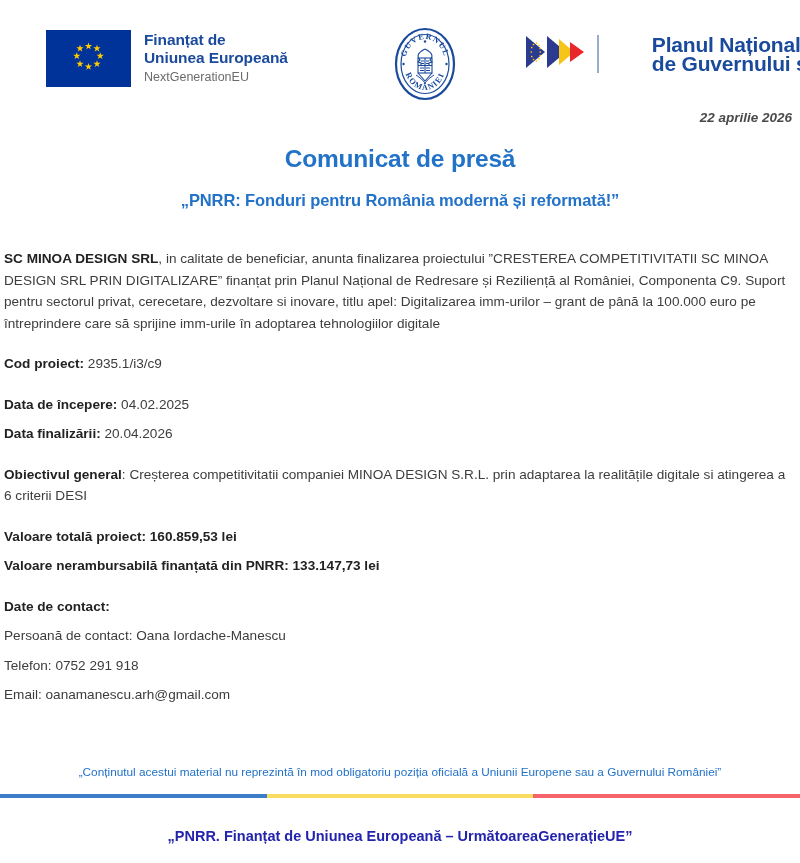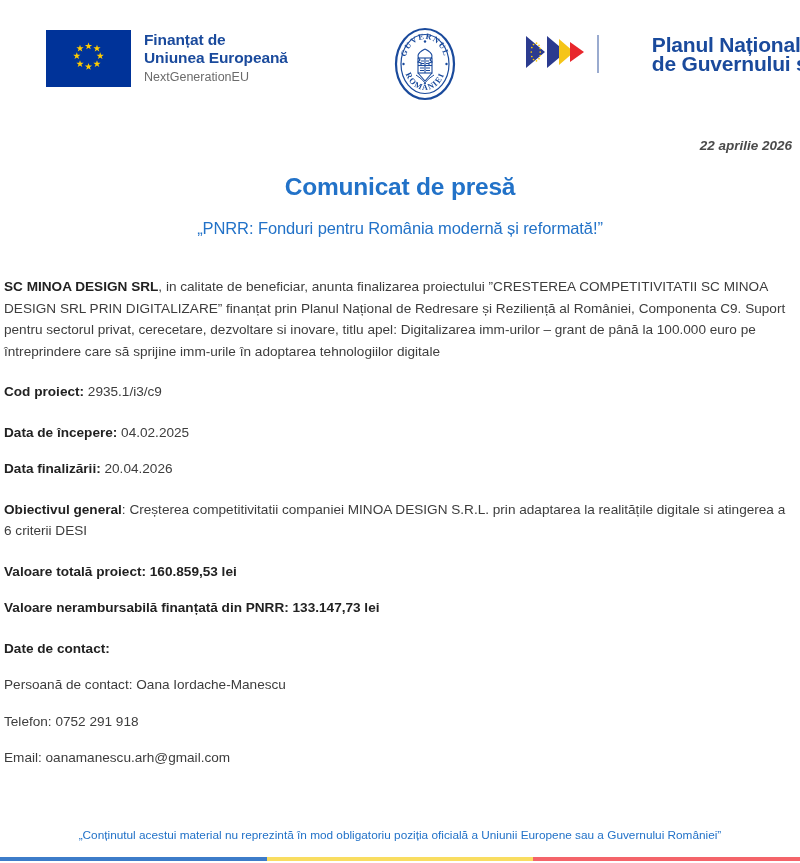--- a/index.html
+++ b/index.html
@@ -97,41 +97,40 @@
     line-height: 19px;
     letter-spacing: -0.2px;
     white-space: nowrap;
     padding-left: 44px;
   }
 
   
   .date-line {
     text-align: right;
     padding-right: 8px;
-    margin-top: 28px;
     font-style: italic;
     font-weight: bold;
     font-size: 13.5px;
     color: #4a4a4a;
   }
 
   
   .title {
     text-align: center;
     color: #2272c8;
     font-weight: bold;
     font-size: 24.5px;
     margin-top: 20px;
     letter-spacing: -0.2px;
   }
 
   .subtitle {
     text-align: center;
     color: #2272c8;
-    font-weight: normal;
+    font-weight: bold;
     font-size: 16.5px;
     margin-top: 18px;
     letter-spacing: -0.1px;
   }
 
   
   .content {
     padding: 0 6px 0 4px;
     margin-top: 38px;
   }
@@ -147,21 +146,21 @@
 
   .field {
     font-size: 13.6px;
     line-height: 21.5px;
     color: #3d3d3d;
   }
 
   .field .lbl { font-weight: bold; color: #222; }
 
   .gap-lg { margin-top: 19px; }
-  .gap-sm { margin-top: 15px; }
+  .gap-sm { margin-top: 8px; }
 
   
   .disclaimer {
     text-align: center;
     color: #2272c8;
     font-size: 11.8px;
     margin-top: 59px;
   }
 
   .tricolor {

